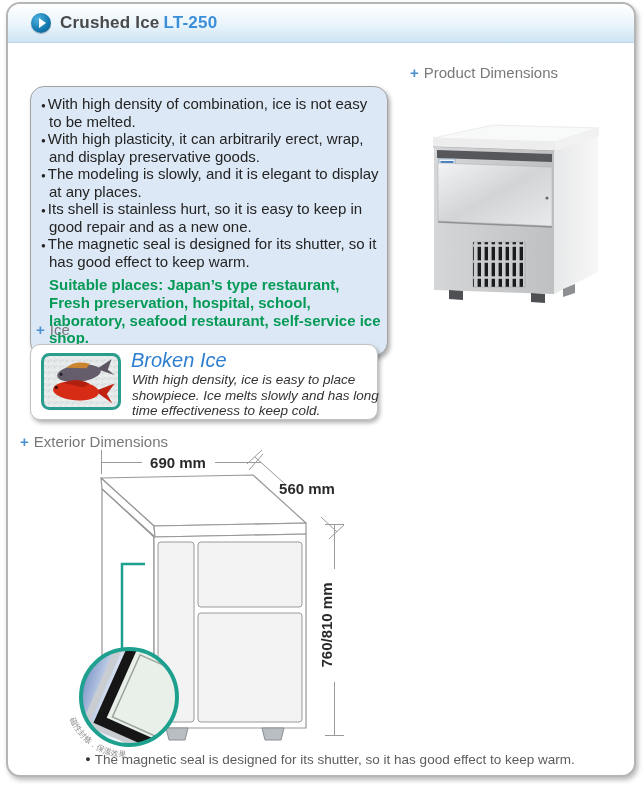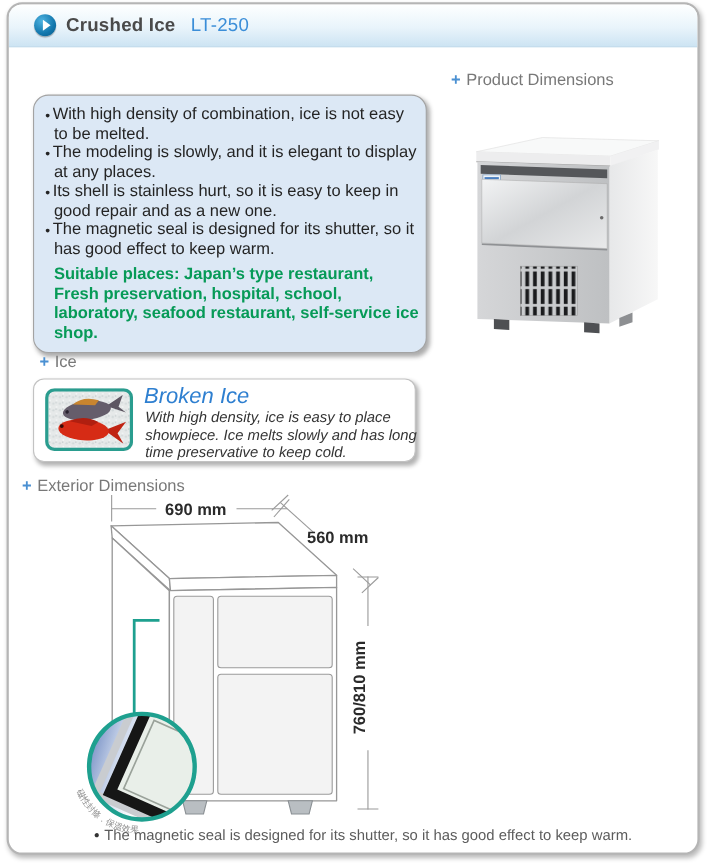--- a/index.html
+++ b/index.html
@@ -7,21 +7,21 @@
   .frame{position:absolute;left:6px;top:2px;width:626px;height:771px;border:2px solid #b5b5b5;
          border-radius:14px;background:#fff;overflow:hidden;box-shadow:2px 3px 5px rgba(0,0,0,.28);}
   
   .hdr{position:absolute;left:0;top:0;right:0;height:38px;
        background:linear-gradient(#feffff,#e9f4fb 55%,#cde4f3);border-bottom:1px solid #bad6e9;}
   .hdr-icon{position:absolute;left:23px;top:9px;width:20px;height:20px;border-radius:50%;
        background:radial-gradient(circle at 35% 30%,#4db2e0,#1277ad 60%,#0b5a88);box-shadow:0 1px 1px rgba(0,0,0,.3);}
   .hdr-icon .tri{position:absolute;left:8px;top:5px;width:0;height:0;
        border-left:7px solid #fff;border-top:5px solid transparent;border-bottom:5px solid transparent;}
   .hdr-title{position:absolute;left:52px;top:9px;font-size:17px;font-weight:bold;color:#4a4a4a;letter-spacing:.2px;}
-  .hdr-title .model{color:#3b8ed8;font-weight:normal;margin-left:14px;}
+  .hdr-title .model{color:#3b8ed8;font-weight:bold;margin-left:4px;}
   
   .sec{position:absolute;font-size:15px;color:#787878;}
   .sec .plus{color:#4a90d2;font-weight:bold;margin-right:5px;}
   
   .intro-box{position:absolute;left:22px;top:82px;width:342px;min-height:204px;background:#dce8f5;
        border:1px solid #a3a3a3;border-radius:14px;box-shadow:2px 3px 4px rgba(70,70,70,.45);
        padding:8px 6px 8px 8px;font-size:15px;line-height:1.17;color:#242424;}
   .intro-box ul{margin:0;padding:0;list-style:none;}
   .intro-box li{padding-left:10px;text-indent:-8px;}
   .intro-box li:before{content:"●";font-size:8px;vertical-align:1px;margin-right:2px;}
@@ -50,20 +50,21 @@
         <div class="tri"></div>
       </div>
     <div class="hdr-title"><span>Crushed Ice</span><span class="model">LT-250</span></div>
   </div>
 
   <div class="sec" style="left:28px;top:58px;margin-top:28px;"><span class="plus">+</span><span>Intro</span></div>
 
   <div class="intro-box">
     <ul>
       <li>With high density of combination, ice is not easy to be melted.</li>
+      <li>With high plasticity, it can arbitrarily erect, wrap, and display preservative goods.</li>
       <li>The modeling is slowly, and it is elegant to display at any places.</li>
       <li>Its shell is stainless hurt, so it is easy to keep in good repair and as a new one.</li>
       <li>The magnetic seal is designed for its shutter, so it has good effect to keep warm.</li>
     </ul>
     <div class="suitable">Suitable places: Japan’s type restaurant, Fresh preservation, hospital, school, laboratory, seafood restaurant, self-service ice shop.</div>
   </div>
 
   <div class="sec" style="left:402px;top:60px;"><span class="plus">+</span><span>Product Dimensions</span></div>
 
   <svg class="product-svg" width="230" height="210" viewBox="0 0 230 210">
@@ -126,21 +127,21 @@
       </g>
       <g transform="rotate(4 38 38)">
         <polygon points="54,37 73,28 66,39 72,48" fill="#c02313"></polygon>
         <ellipse cx="35" cy="38" rx="23" ry="9.5" fill="#d62b15"></ellipse>
         <path d="M22,31 Q34,24 48,30 L42,34 Z" fill="#b01f10"></path>
         <circle cx="15" cy="36" r="1.7" fill="#3a0b06"></circle>
       </g>
       <rect x="1.5" y="1.5" width="77" height="54" rx="7" fill="none" stroke="#2a9d8f" stroke-width="3"></rect>
     </svg>
     <div class="ice-title">Broken Ice</div>
-    <div class="ice-desc">With high density, ice is easy to place showpiece. Ice melts slowly and has long time preservative to keep cold.</div>
+    <div class="ice-desc">With high density, ice is easy to place showpiece. Ice melts slowly and has long time effectiveness to keep cold.</div>
   </div>
 
   <div class="sec" style="left:12px;top:429px;"><span class="plus">+</span><span>Exterior Dimensions</span></div>
 
   <svg class="dim-svg" width="360" height="312" viewBox="0 0 360 312">
     <defs>
       <clipPath id="circleClip">
           <circle cx="91" cy="250" r="48"></circle>
         </clipPath>
       <linearGradient id="photoBg" x1="0" y1="0" x2="1" y2="0.3">

